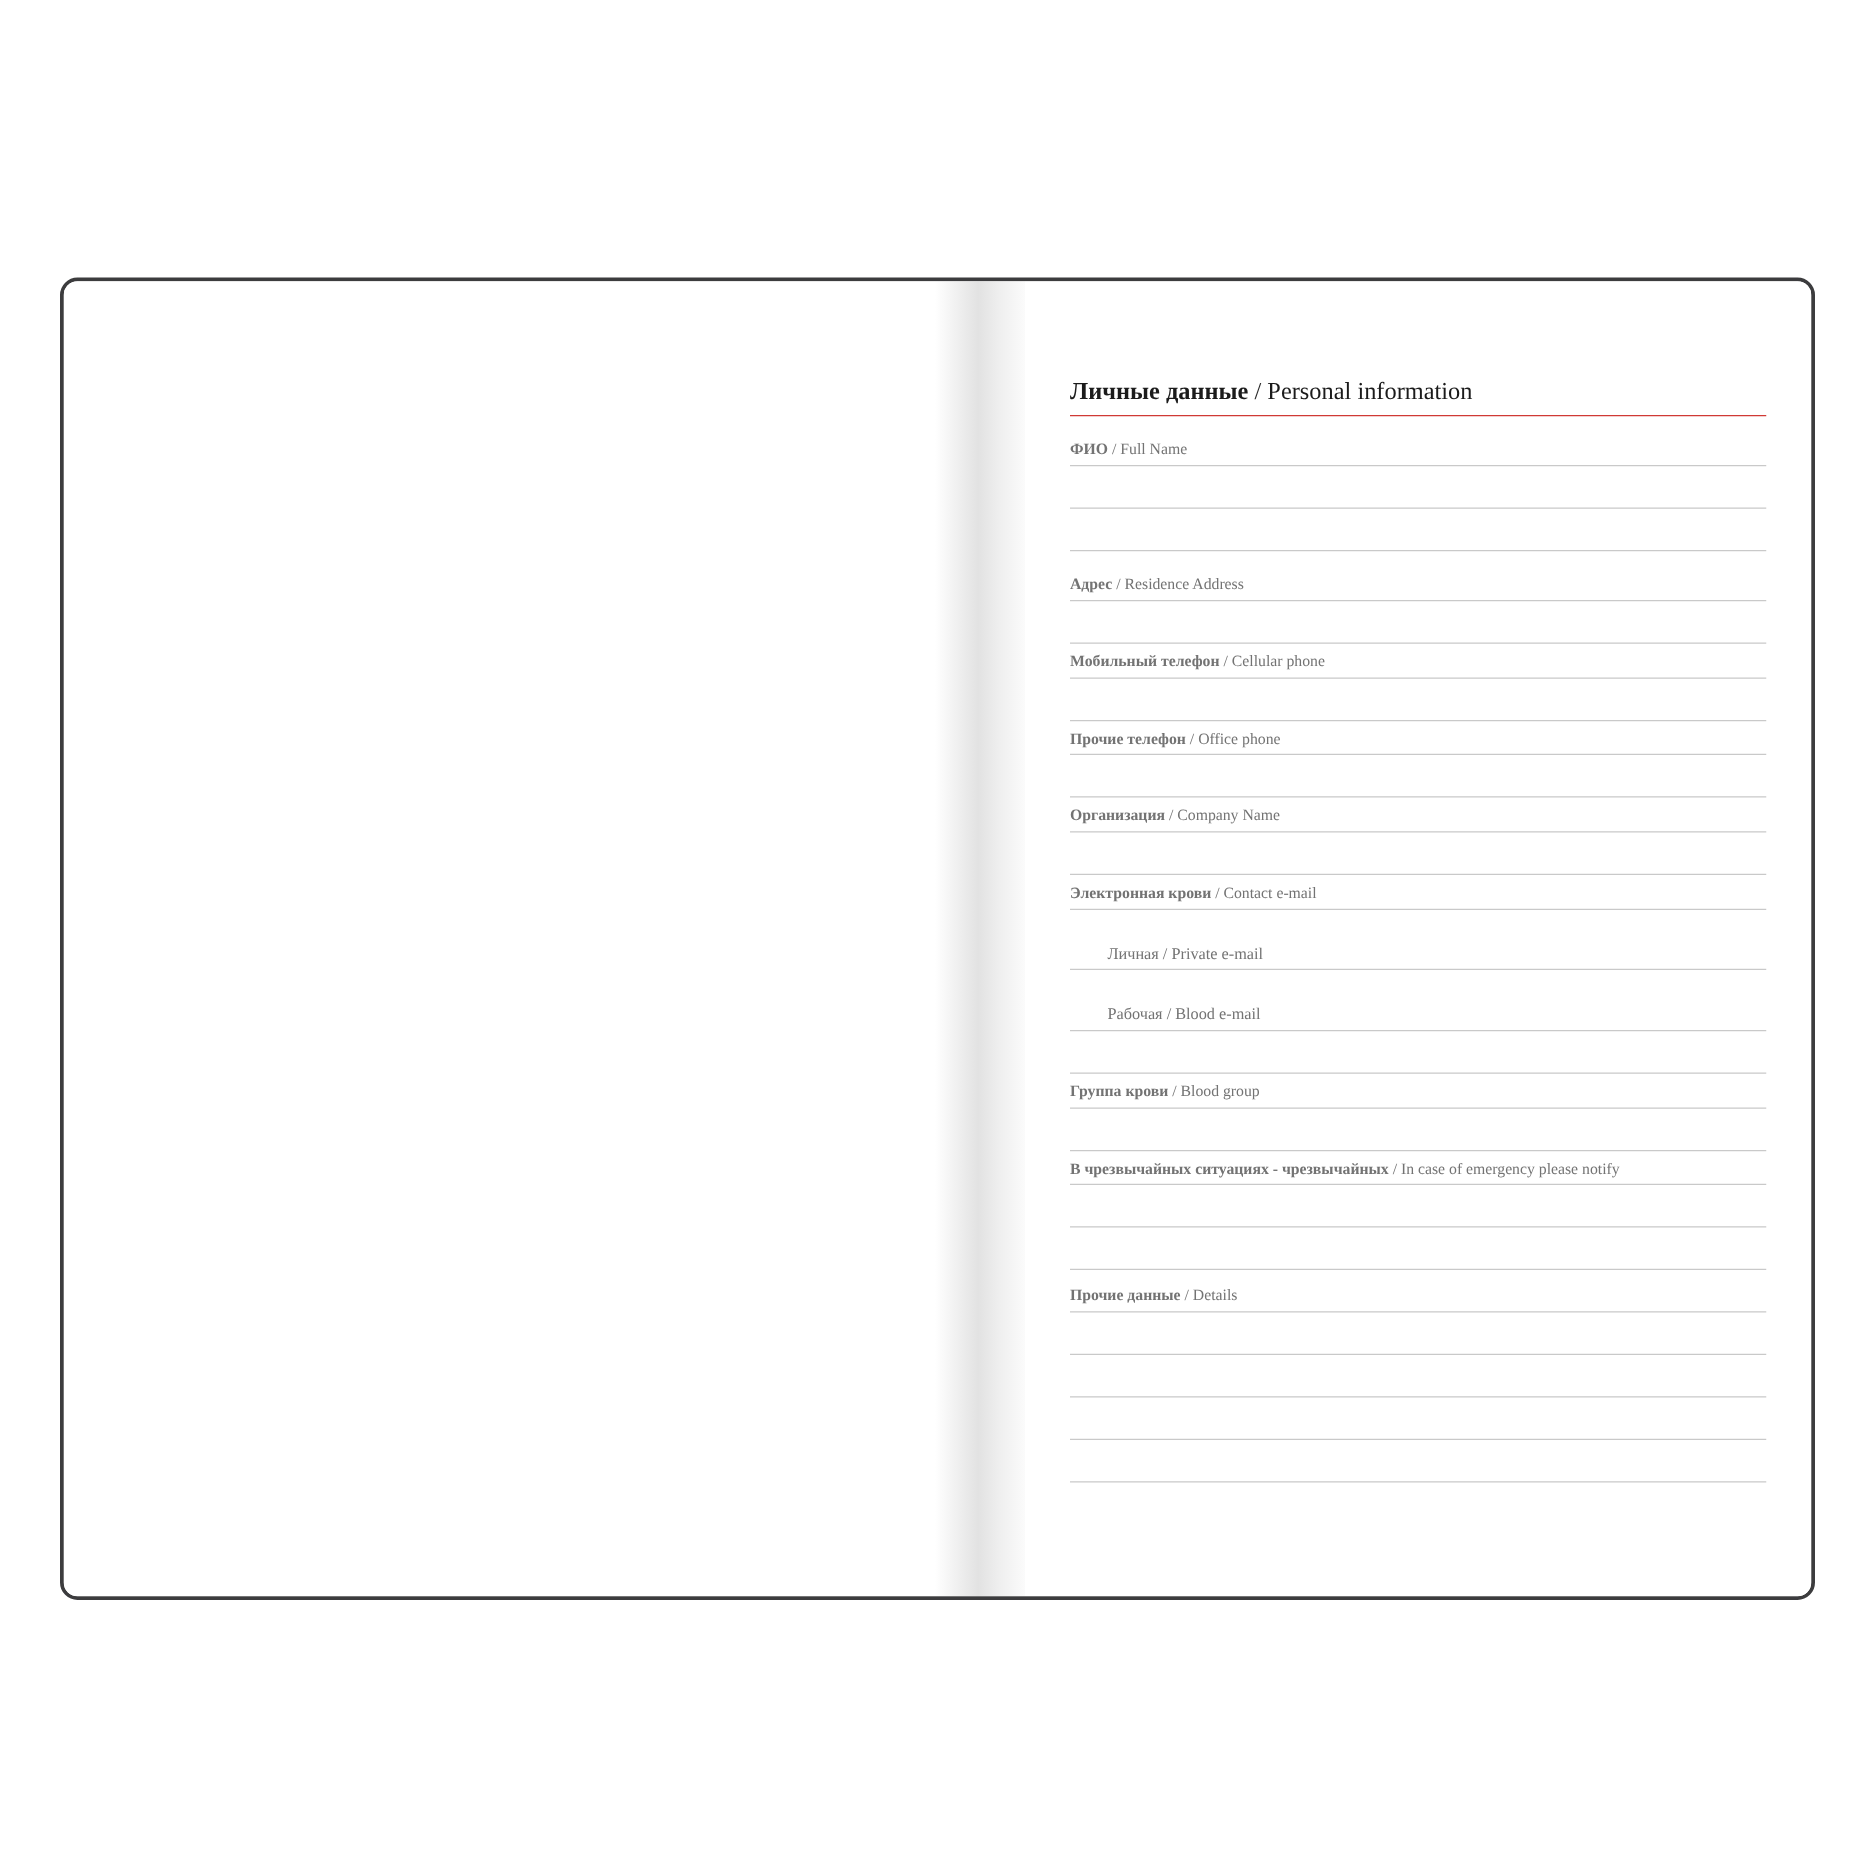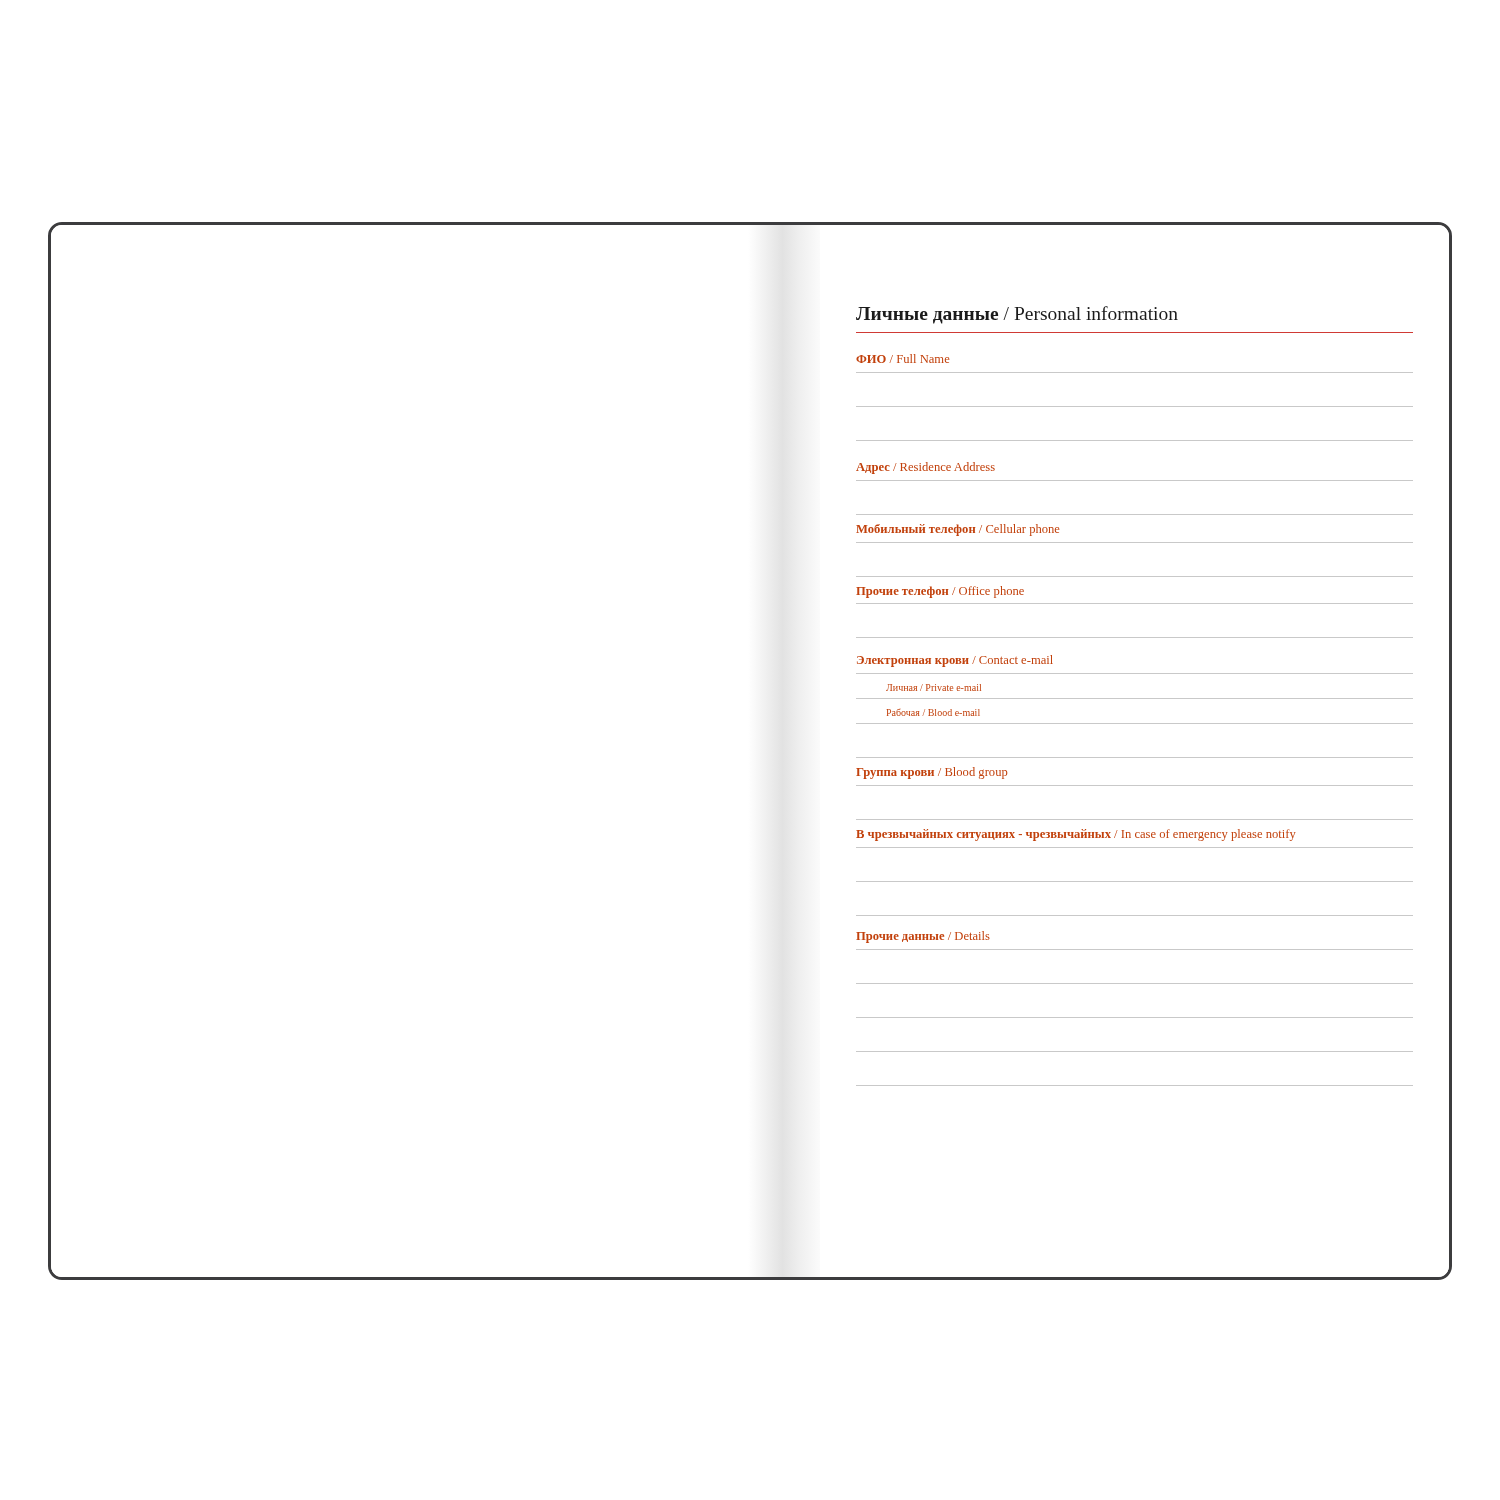--- a/index.html
+++ b/index.html
@@ -94,34 +94,35 @@
     background: #d03a35;
     margin-bottom: 20px;
   }
 
   
   .field-block {
     margin-bottom: 0;
   }
   .field-label {
     font-size: 12.6px;
-    color: #c2410c;
+    color: #737373;
     line-height: 1.1;
     white-space: nowrap;
     padding-bottom: 5px;
   }
   .field-label .ru {
     font-weight: bold;
   }
   .field-label .en {
     font-weight: normal;
   }
   .field-label.sub {
     padding-left: 30px;
-    font-size: 10px;
+    font-size: 13px;
+    margin-top: 20px;
   }
   .field-label.sub .ru {
     font-weight: normal;
   }
 
   .rule {
     height: 1px;
     background: #c9c9c9;
     width: 100%;
   }
@@ -187,20 +188,28 @@
         <div class="field-label">
           <span class="ru">Прочие телефон</span><span> / </span><span class="en">Office phone</span>
         </div>
         <div class="rule"></div>
         <div class="rule-gap"></div>
         <div class="rule"></div>
       </div>
 
       <div class="spacer-sm"></div>
 
+      <div class="field-block">
+        <div class="field-label">
+          <span class="ru">Организация</span><span> / </span><span class="en">Company Name</span>
+        </div>
+        <div class="rule"></div>
+        <div class="rule-gap"></div>
+        <div class="rule"></div>
+      </div>
 
       <div class="spacer-sm"></div>
 
       <div class="field-block">
         <div class="field-label">
           <span class="ru">Электронная крови</span><span> / </span><span class="en">Contact e-mail</span>
         </div>
         <div class="rule"></div>
 
         <div class="spacer-sm"></div>

